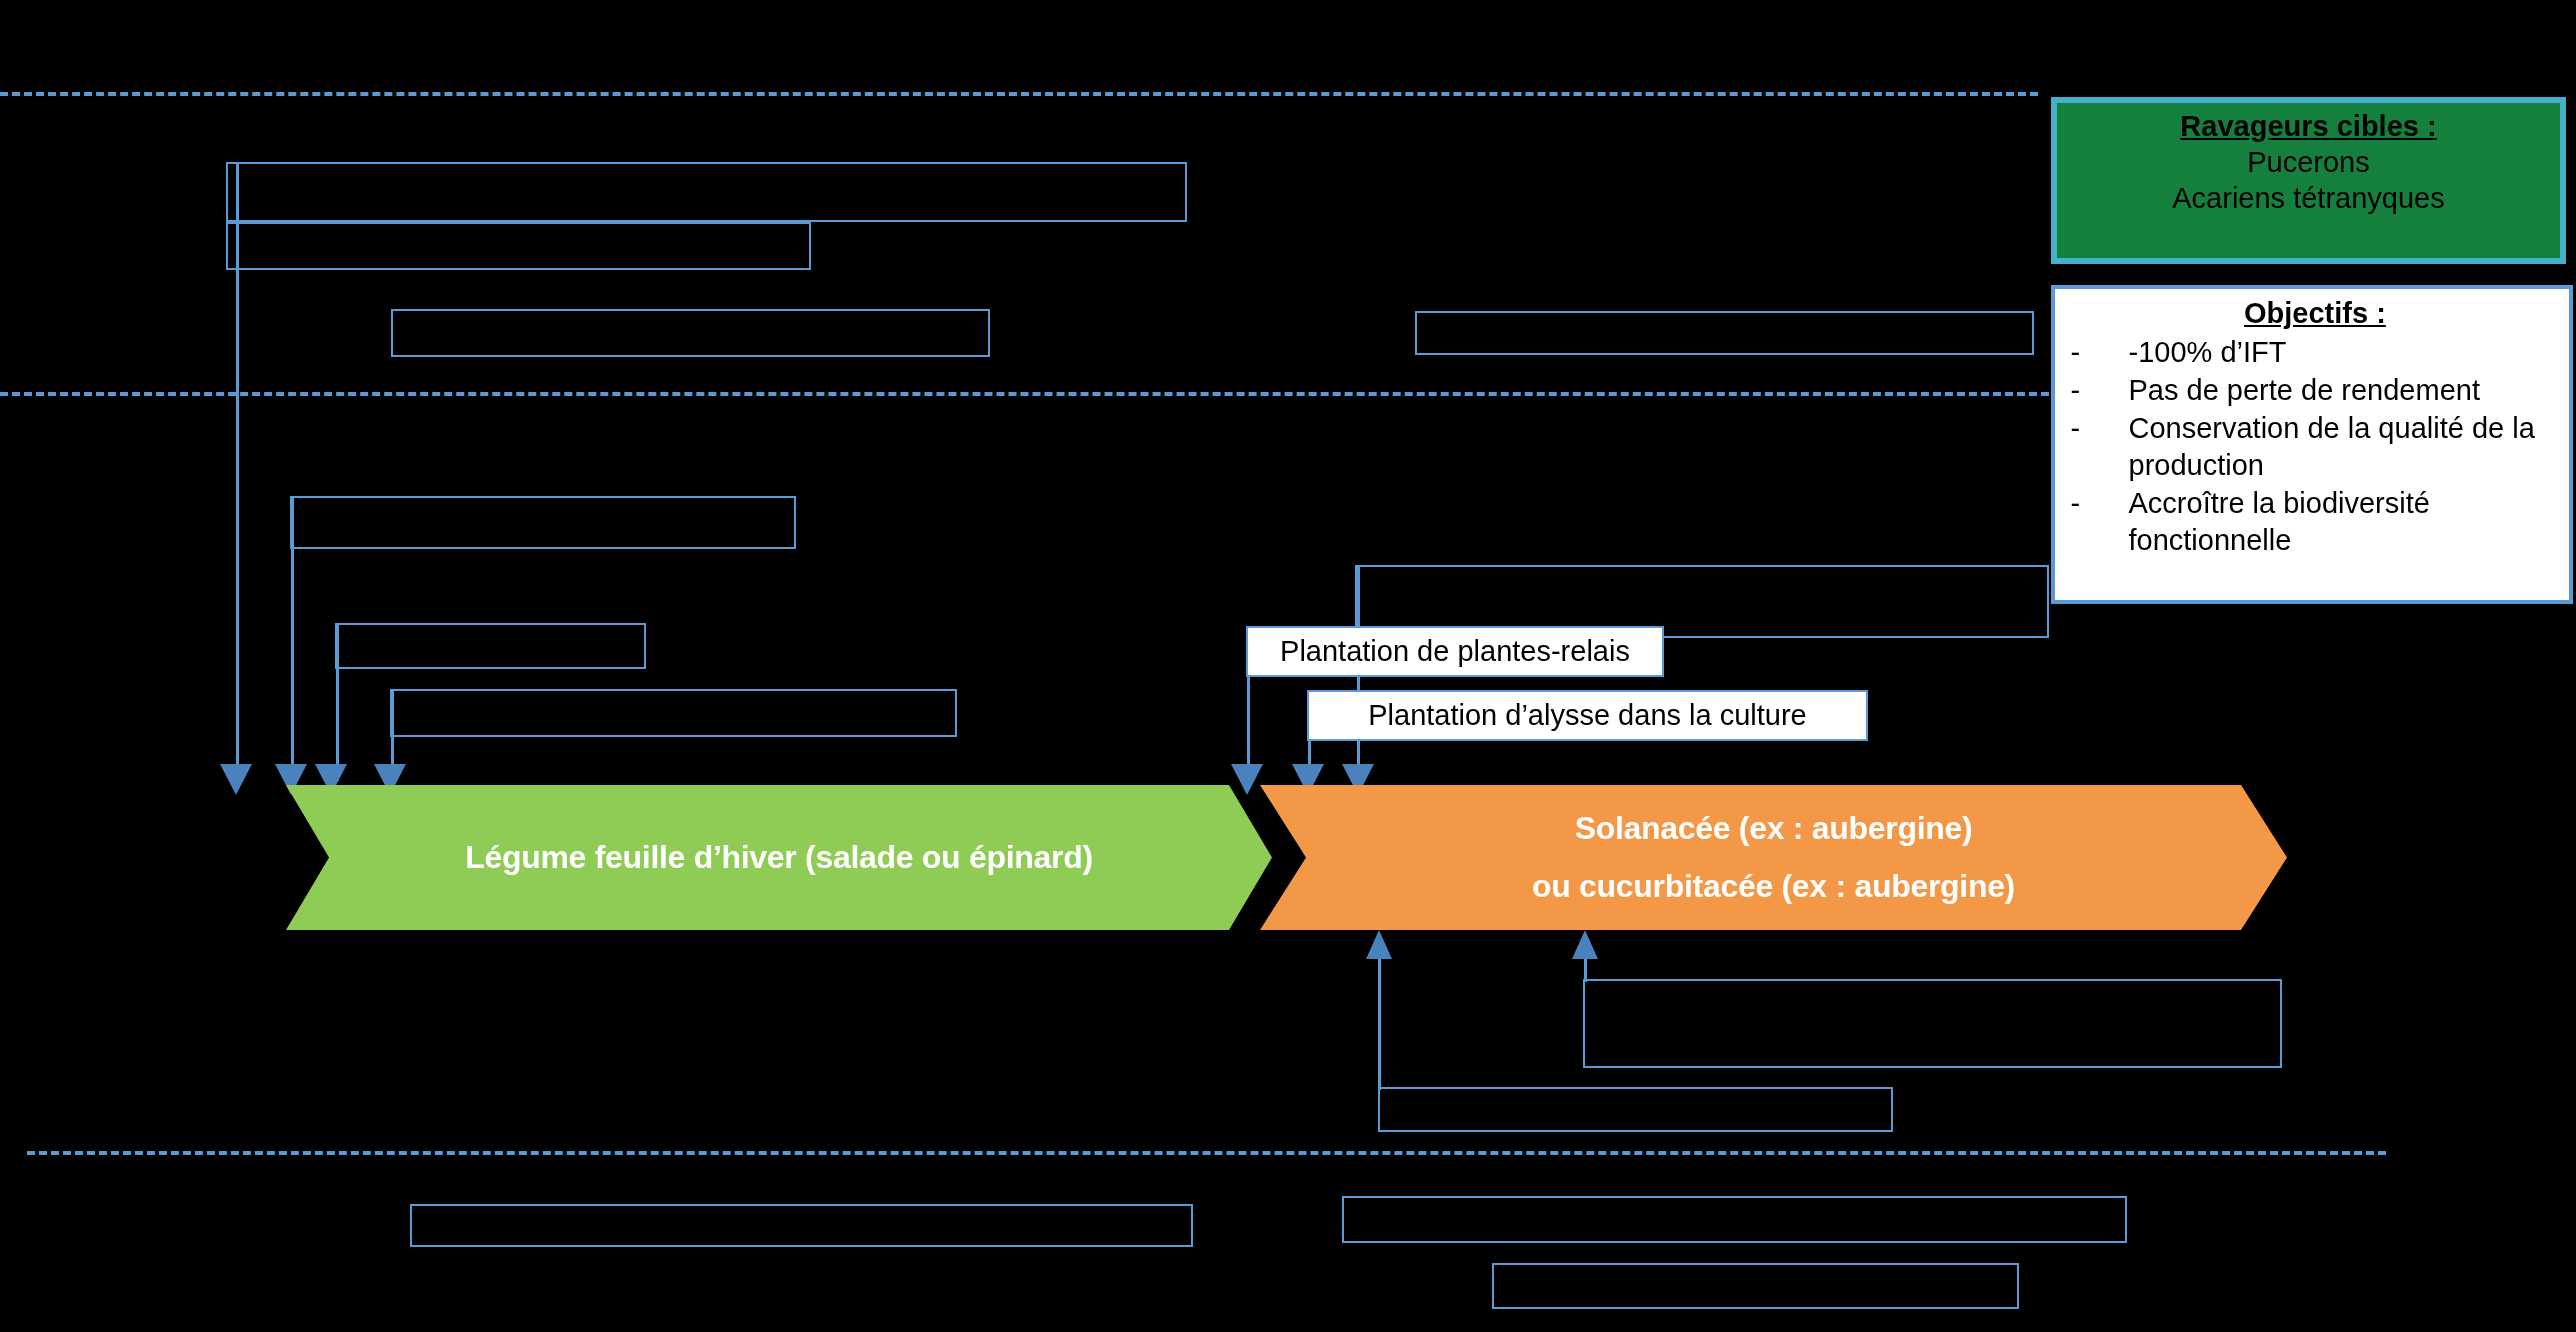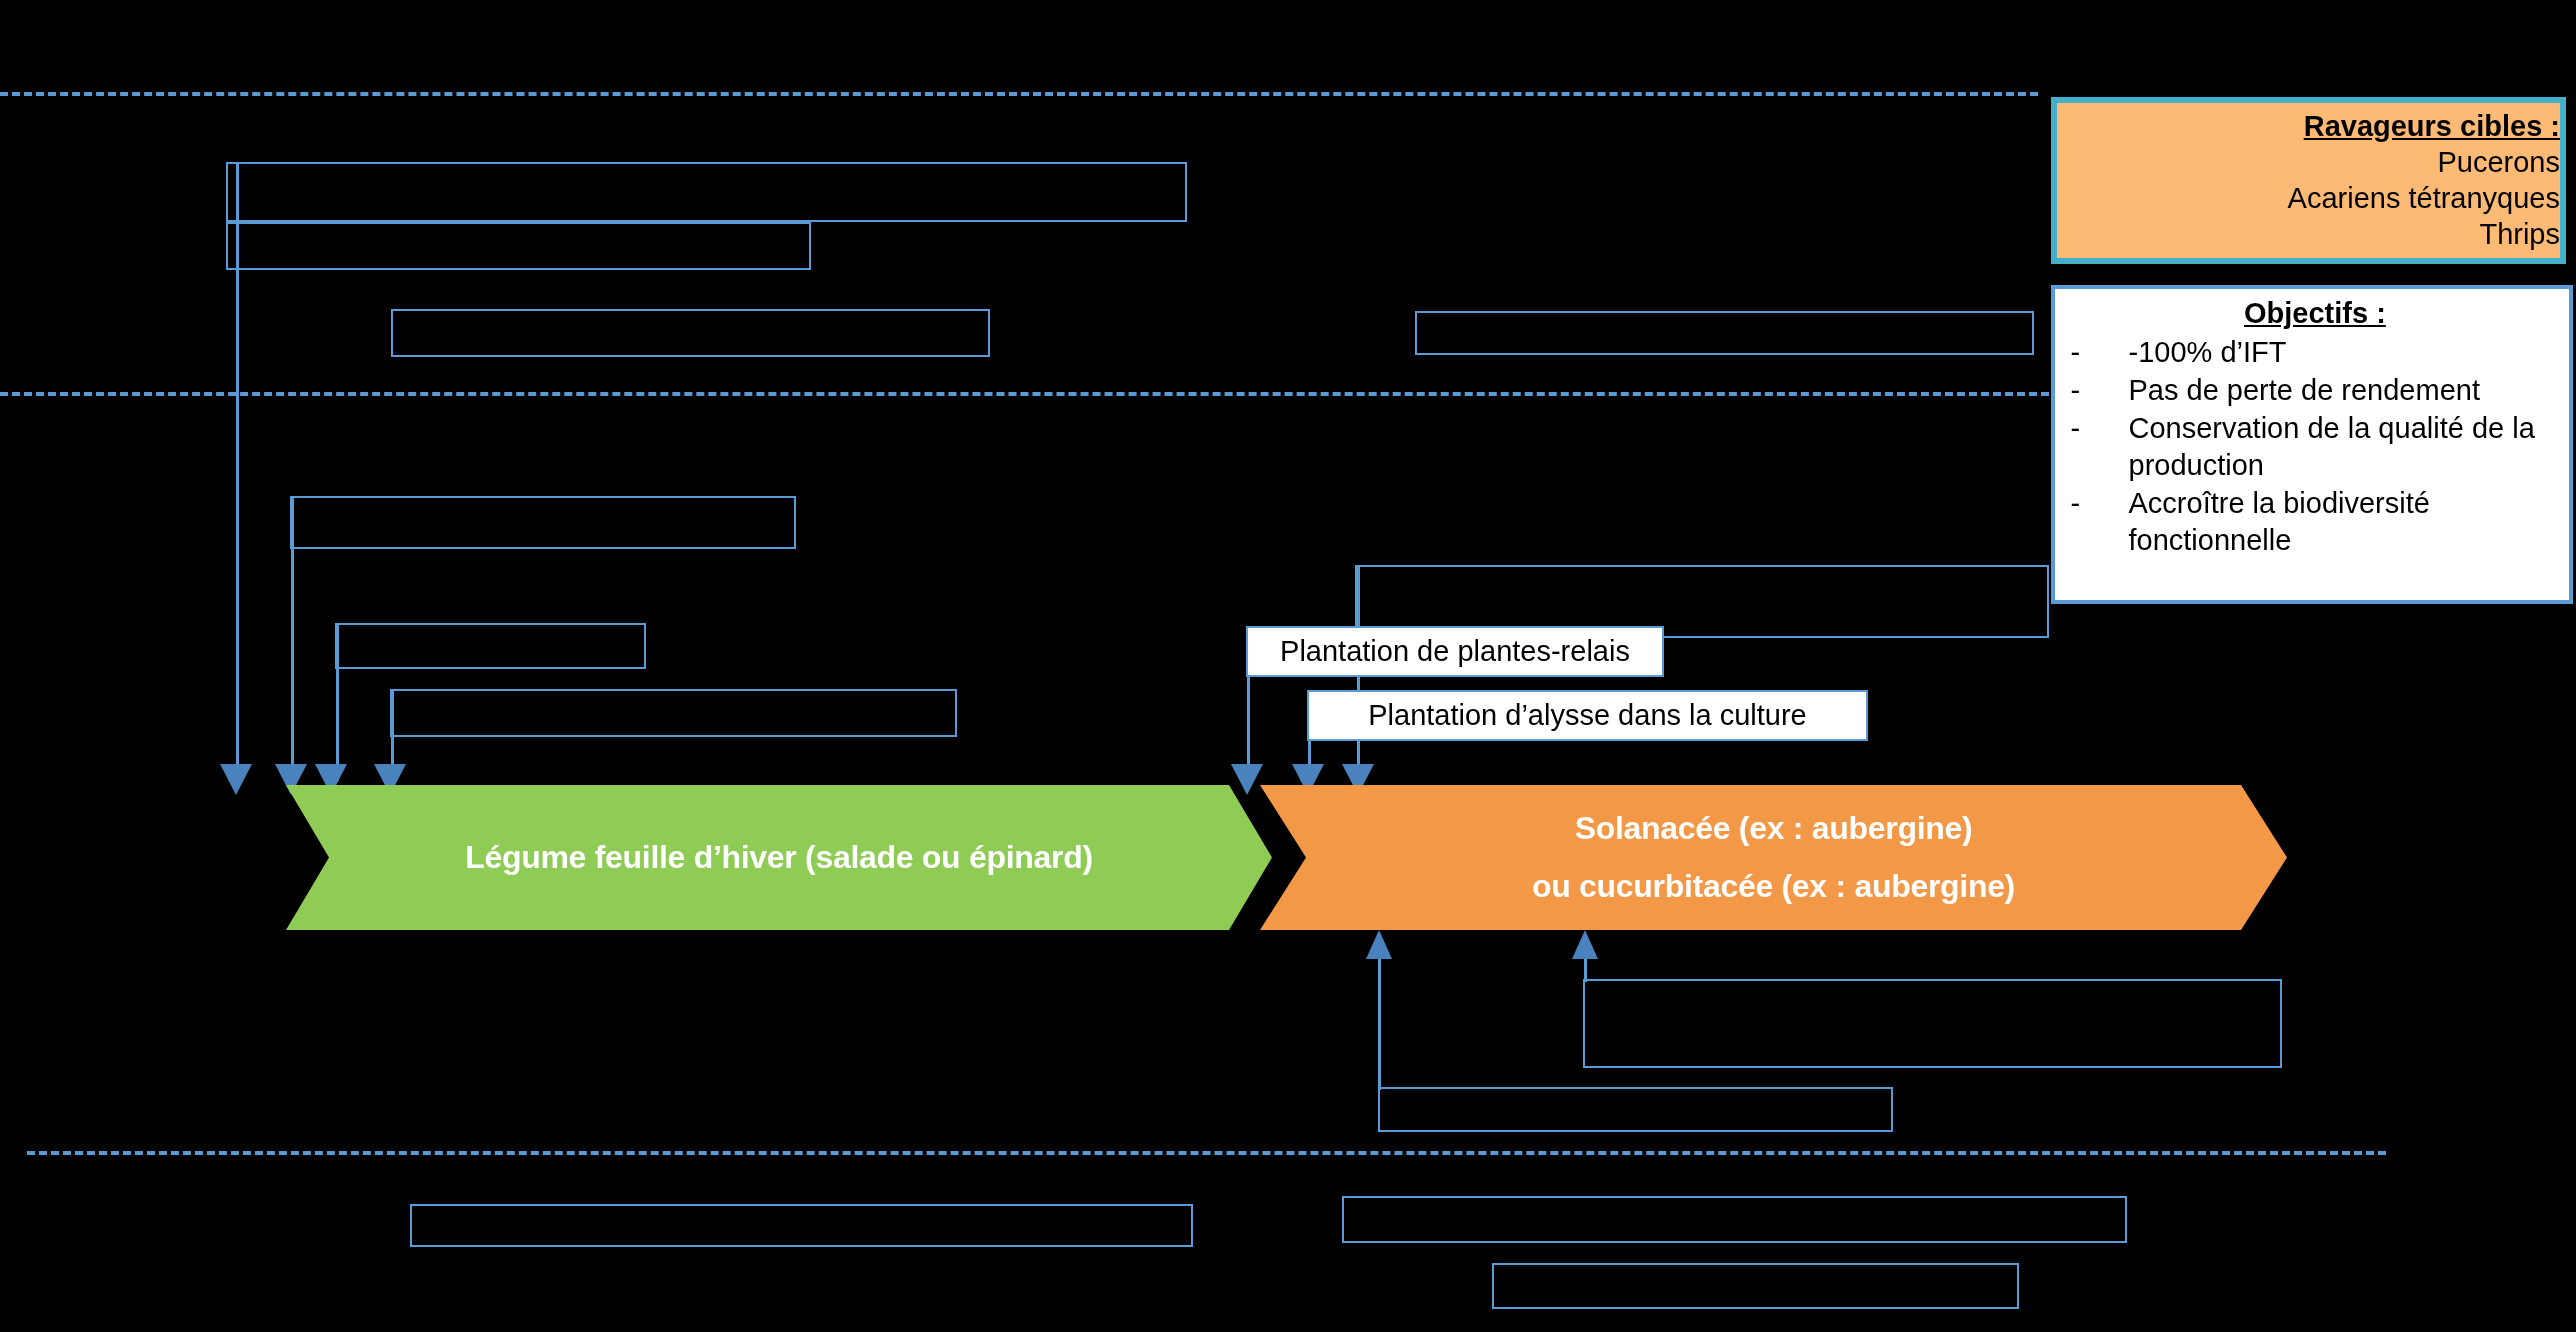--- a/index.html
+++ b/index.html
@@ -110,23 +110,23 @@
 
   
   #pests-panel {
     position: absolute;
     left: 2051px;
     top: 97px;
     width: 515px;
     height: 167px;
     box-sizing: border-box;
     border: 6.8px solid #44b0ca;
-    background: #fdba74;
+    background: #15803d;
     color: #000000;
-    text-align: right;
+    text-align: center;
     font-size: 29px;
     line-height: 1.24;
     padding-top: 5.8px;
   }
   #pests-panel .ptitle {
     font-weight: bold;
     text-decoration: underline;
   }
 
   #goals-panel {
@@ -240,21 +240,20 @@
   </div>
 
   <div class="lbox" style="left:1307px; top:690px; width:561px; height:51px;">
     <span>Plantation d’alysse dans la culture</span>
   </div>
 
   <div id="pests-panel">
     <div class="ptitle">Ravageurs cibles :</div>
     <div>Pucerons</div>
     <div>Acariens tétranyques</div>
-    <div>Thrips</div>
   </div>
 
   <div id="goals-panel">
     <span class="gtitle">Objectifs :</span>
     <ul>
       <li>-100% d’IFT</li>
       <li>Pas de perte de rendement</li>
       <li>Conservation de la qualité de la production</li>
       <li>Accroître la biodiversité fonctionnelle</li>
     </ul>

